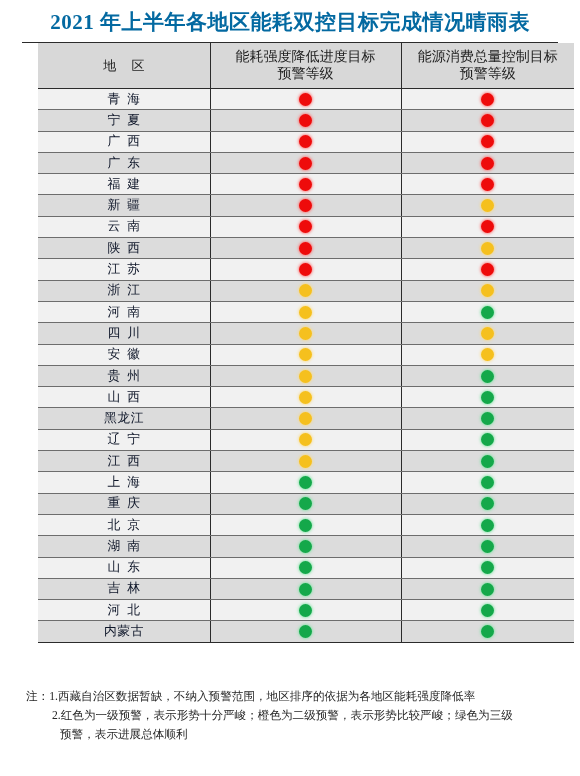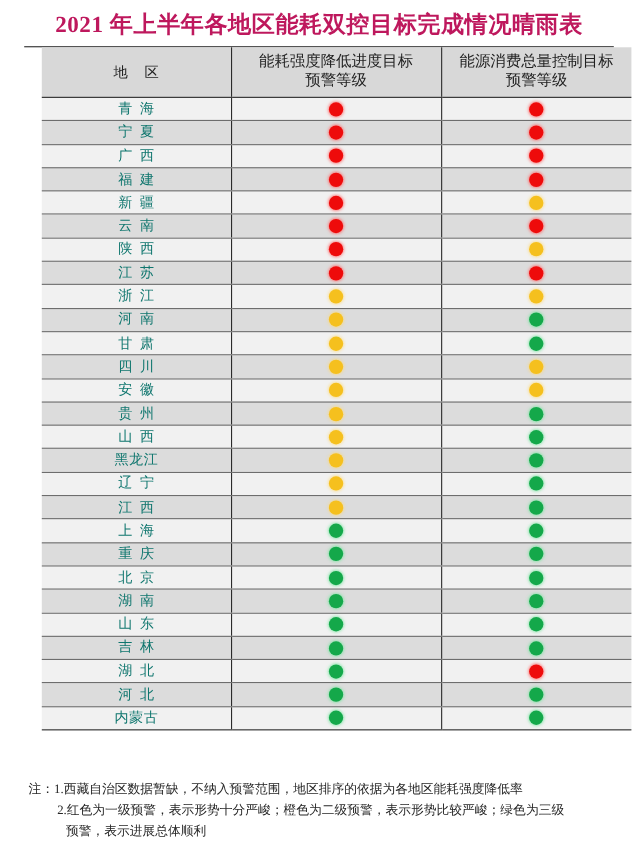--- a/index.html
+++ b/index.html
@@ -20,21 +20,21 @@
     height: 776px;
     position: relative;
     background: #ffffff;
   }
 
   
   .title {
     text-align: center;
     font-size: 21px;
     font-weight: bold;
-    color: #be185d;
+    color: #0369a1;
     letter-spacing: 0.5px;
     padding-top: 8px;
     padding-bottom: 6px;
     line-height: 28px;
     white-space: nowrap;
     font-family: "Liberation Serif", "DejaVu Serif", serif;
   }
 
   
   .table-wrap {
@@ -84,21 +84,21 @@
   tbody tr:nth-child(odd)  td { background: #f1f1f1; }
   tbody tr:nth-child(even) td { background: #dcdcdc; }
   tbody tr:last-child td { border-bottom: 1.6px solid #2b2b2b; }
   tbody td.sep-l { border-left: 1.4px solid #2b2b2b; }
 
   .region-name {
     display: inline-block;
     letter-spacing: 7px;
     text-indent: 7px;
     font-size: 12.8px;
-    color: #0f766e;
+    color: #0f172a;
   }
   .region-name.wide3 {
     letter-spacing: 0.5px;
     text-indent: 0.5px;
   }
 
   
   .dot {
     display: inline-block;
     width: 13px;
@@ -162,20 +162,25 @@
             <td><span class="region-name">宁夏</span></td>
             <td class="sep-l"><span class="dot red"></span></td>
             <td class="sep-l"><span class="dot red"></span></td>
           </tr>
           <tr>
             <td><span class="region-name">广西</span></td>
             <td class="sep-l"><span class="dot red"></span></td>
             <td class="sep-l"><span class="dot red"></span></td>
           </tr>
           <tr>
+            <td><span class="region-name">广东</span></td>
+            <td class="sep-l"><span class="dot red"></span></td>
+            <td class="sep-l"><span class="dot red"></span></td>
+          </tr>
+          <tr>
             <td><span class="region-name">福建</span></td>
             <td class="sep-l"><span class="dot red"></span></td>
             <td class="sep-l"><span class="dot red"></span></td>
           </tr>
           <tr>
             <td><span class="region-name">新疆</span></td>
             <td class="sep-l"><span class="dot red"></span></td>
             <td class="sep-l"><span class="dot yellow"></span></td>
           </tr>
           <tr>
@@ -197,25 +202,20 @@
             <td><span class="region-name">浙江</span></td>
             <td class="sep-l"><span class="dot yellow"></span></td>
             <td class="sep-l"><span class="dot yellow"></span></td>
           </tr>
           <tr>
             <td><span class="region-name">河南</span></td>
             <td class="sep-l"><span class="dot yellow"></span></td>
             <td class="sep-l"><span class="dot green"></span></td>
           </tr>
           <tr>
-            <td><span class="region-name">甘肃</span></td>
-            <td class="sep-l"><span class="dot yellow"></span></td>
-            <td class="sep-l"><span class="dot green"></span></td>
-          </tr>
-          <tr>
             <td><span class="region-name">四川</span></td>
             <td class="sep-l"><span class="dot yellow"></span></td>
             <td class="sep-l"><span class="dot yellow"></span></td>
           </tr>
           <tr>
             <td><span class="region-name">安徽</span></td>
             <td class="sep-l"><span class="dot yellow"></span></td>
             <td class="sep-l"><span class="dot yellow"></span></td>
           </tr>
           <tr>
@@ -265,25 +265,20 @@
           </tr>
           <tr>
             <td><span class="region-name">山东</span></td>
             <td class="sep-l"><span class="dot green"></span></td>
             <td class="sep-l"><span class="dot green"></span></td>
           </tr>
           <tr>
             <td><span class="region-name">吉林</span></td>
             <td class="sep-l"><span class="dot green"></span></td>
             <td class="sep-l"><span class="dot green"></span></td>
-          </tr>
-          <tr>
-            <td><span class="region-name">湖北</span></td>
-            <td class="sep-l"><span class="dot green"></span></td>
-            <td class="sep-l"><span class="dot red"></span></td>
           </tr>
           <tr>
             <td><span class="region-name">河北</span></td>
             <td class="sep-l"><span class="dot green"></span></td>
             <td class="sep-l"><span class="dot green"></span></td>
           </tr>
           <tr>
             <td><span class="region-name wide3">内蒙古</span></td>
             <td class="sep-l"><span class="dot green"></span></td>
             <td class="sep-l"><span class="dot green"></span></td>

